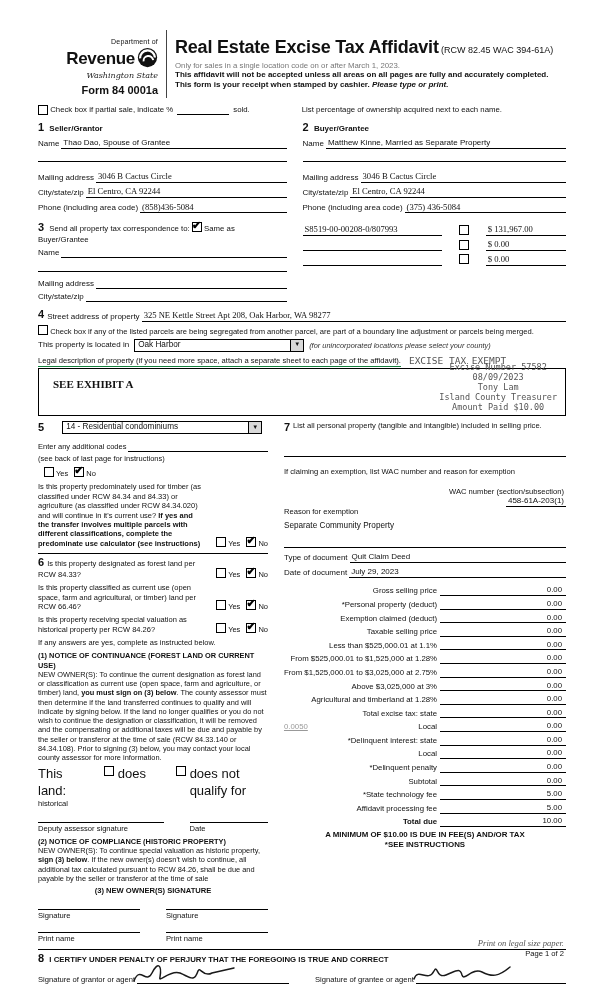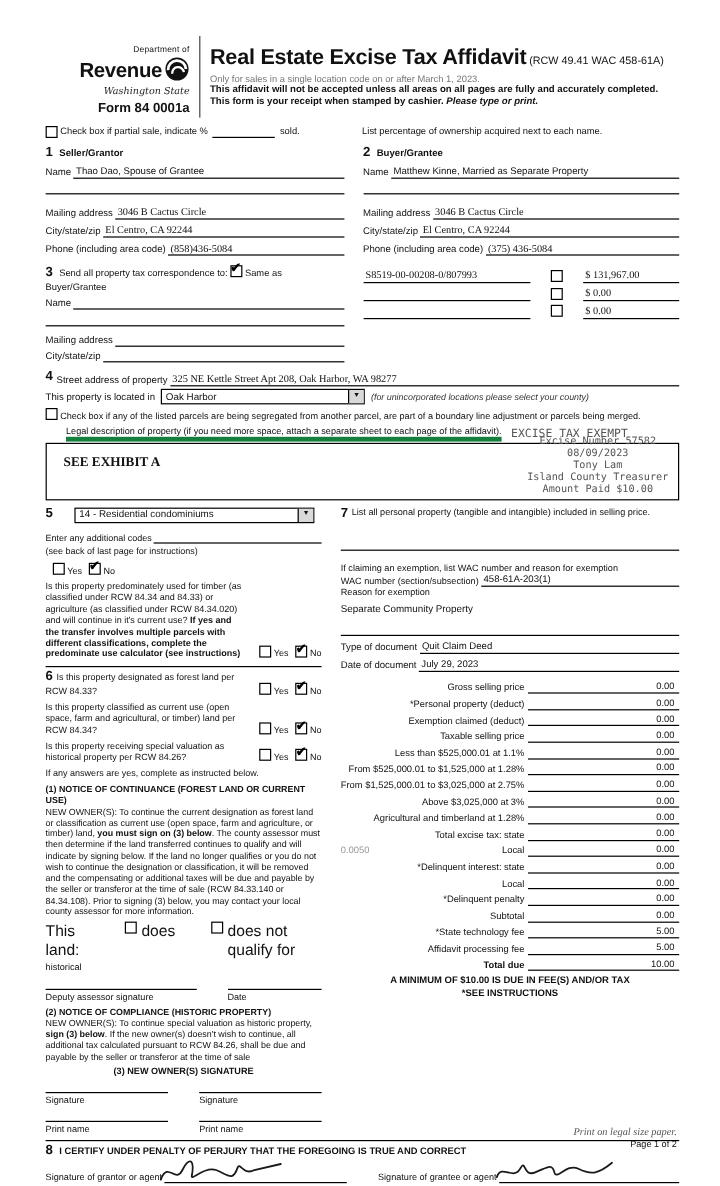--- a/index.html
+++ b/index.html
@@ -53,21 +53,21 @@
   .yesno .cb{margin:0 2px 0 6px;}
   .dropdown{display:inline-flex;border:1px solid #000;align-items:center;height:13px;box-sizing:border-box;}
   .dropdown .dval{flex:1;padding:0 3px;font-size:8.2px;}
   .dd-btn{width:12px;align-self:stretch;border-left:1px solid #000;background:#d9d9d9;
           display:flex;align-items:center;justify-content:center;font-size:6px;flex:none;}
   .hrule{border-top:1px solid #000;margin:5px 0 2px 0;}
   .notice{font-size:7.4px;margin-top:4px;}
   .fee-row{display:flex;align-items:flex-end;margin-top:1px;height:12.6px;font-size:7.8px;}
   .fee-label{white-space:nowrap;margin-left:auto;}
   .fee-line{border-bottom:1px solid #000;width:118px;flex:none;text-align:right;padding:0 4px;margin-left:3px;}
-  .rate{color:#999;margin-right:30px;}
+  .rate{color:#999;margin-right:30px;text-decoration:underline;}
   .exhd{text-align:center;font-weight:bold;font-size:7.8px;margin:2px 30px 1px 0;}
   .minnote{text-align:center;font-weight:bold;font-size:7.9px;margin-top:3px;line-height:1.3;}
   
   .sigpair{display:grid;grid-template-columns:1.6fr 1fr;column-gap:26px;margin-top:14px;}
   .sigcell .line{border-top:1px solid #000;}
   .sigcell .cap{font-size:7.6px;margin-top:1px;}
   .newsig{display:grid;grid-template-columns:1fr 1fr;column-gap:26px;margin-top:13px;}
   
   .sec8{border-top:1.2px solid #000;margin-top:5px;padding-top:2px;}
   .s8grid{display:grid;grid-template-columns:1fr 1fr;column-gap:26px;margin-top:1px;}
@@ -92,21 +92,21 @@
               <path d="M3.5,13 a8.5,8.5 0 0 1 17,-1" fill="none" stroke="#fff" stroke-width="2.6"></path>
               <path d="M7.5,16.5 a5.5,5.5 0 0 1 11,-1.5" fill="none" stroke="#fff" stroke-width="2.2"></path>
             </svg></span>
       </div>
       <div class="wa-state">Washington State</div>
       <div class="form-no">Form 84 0001a</div>
     </div>
     <div class="hdr-div"></div>
     <div class="title-block">
       <div><span class="big-title">Real Estate Excise Tax Affidavit</span>
-        <span class="title-ref">(RCW 49.41 WAC 458-61A)</span></div>
+        <span class="title-ref">(RCW 82.45 WAC 394-61A)</span></div>
       <div class="gray-note">Only for sales in a single location code on or after March 1, 2023.</div>
       <div class="bold-note">This affidavit will not be accepted unless all areas on all pages are fully and accurately completed.</div>
       <div class="bold-note"><span>This form is your receipt when stamped by cashier.</span>
         <span class="it">Please type or print.</span></div>
     </div>
   </div>
 
   <div class="partial">
     <span class="cb"></span>&nbsp;
     <span>Check box if partial sale, indicate %</span>
@@ -204,32 +204,32 @@
       </div>
     </div>
   </div>
 
   <div style="margin-top:6px;">
     <div class="frow" style="margin-top:0;">
         <span class="num">4</span>
       <span class="lbl">Street address of property</span>
       <span class="u serif">325 NE Kettle Street Apt 208, Oak Harbor, WA  98277</span>
       </div>
+    <div style="margin-top:3px;font-size:7.6px;"><span class="cb"></span>
+      <span>Check box if any of the listed parcels are being segregated from another parcel, are part of a boundary line adjustment or parcels being merged.</span></div>
     <div style="display:flex;align-items:center;margin-top:2px;">
       <span>This property is located in</span>
       <span class="dropdown" style="width:170px;margin:0 5px;">
         <span class="dval">Oak Harbor</span>
         <span class="dd-btn">▼</span>
       </span>
       <span class="it" style="font-size:7.4px;color:#333;">(for unincorporated locations please select your county)</span>
     </div>
-    <div style="margin-top:3px;font-size:7.6px;"><span class="cb"></span>
-      <span>Check box if any of the listed parcels are being segregated from another parcel, are part of a boundary line adjustment or parcels being merged.</span></div>
     <div style="display:flex;align-items:flex-end;margin-top:3px;">
-      <span style="font-size:7.6px;border-bottom:4px solid #15803d;margin-left:17px;">Legal description of property (if you need more space, attach a separate sheet to each page of the affidavit).</span>
+      <span style="font-size:7.6px;border-bottom:1px solid #15803d;">Legal description of property (if you need more space, attach a separate sheet to each page of the affidavit).</span>
       <span class="stamp" style="font-size:9.5px;margin-left:8px;white-space:nowrap;">EXCISE TAX EXEMPT</span>
     </div>
     <div class="legalbox">
       <div class="exhibit">SEE EXHIBIT A</div>
       <div class="stampblock stamp">
         <div>Excise Number 57582</div>
         <div>08/09/2023</div>
         <div>Tony Lam</div>
         <div>Island County Treasurer</div>
         <div>Amount Paid $10.00</div>
@@ -261,21 +261,21 @@
         <span class="yesno"><span class="cb"></span><span>Yes</span><span class="cb ck"></span><span>No</span></span>
       </div>
 
       <div class="hrule"></div>
 
       <div class="q" style="margin-top:1px;">
         <span class="qt"><span class="num">6</span><span>Is this property designated as forest land per RCW 84.33?</span></span>
         <span class="yesno"><span class="cb"></span><span>Yes</span><span class="cb ck"></span><span>No</span></span>
       </div>
       <div class="q">
-        <span class="qt">Is this property classified as current use (open space, farm and agricultural, or timber) land per RCW 84.34?</span>
+        <span class="qt">Is this property classified as current use (open space, farm and agricultural, or timber) land per RCW 66.46?</span>
         <span class="yesno"><span class="cb"></span><span>Yes</span><span class="cb ck"></span><span>No</span></span>
       </div>
       <div class="q">
         <span class="qt">Is this property receiving special valuation as historical property per RCW 84.26?</span>
         <span class="yesno"><span class="cb"></span><span>Yes</span><span class="cb ck"></span><span>No</span></span>
       </div>
 
       <div style="font-size:7.5px;margin-top:4px;">If any answers are yes, complete as instructed below.</div>
       <div class="notice">
         <div class="b">(1) NOTICE OF CONTINUANCE (FOREST LAND OR CURRENT USE)</div>
@@ -330,21 +330,21 @@
 
     <div>
       <div style="display:flex;">
         <span class="num">7</span>
         <span style="font-size:7.6px;">List all personal property (tangible and intangible) included in selling price.</span>
       </div>
       <div class="frow" style="margin-top:22px;">
           <span class="u"></span>
         </div>
       <div style="font-size:7.6px;margin-top:10px;">If claiming an exemption, list WAC number and reason for exemption</div>
-      <div class="frow" style="margin-top:0;">
+      <div class="frow" style="margin-top:10px;flex-direction:column;">
           <span class="lbl" style="font-size:7.6px;">WAC number (section/subsection)</span>
         <span class="u">458-61A-203(1)</span>
         </div>
       <div style="font-size:7.6px;">Reason for exemption</div>
       <div style="font-size:8.2px;margin-top:4px;">Separate Community Property</div>
       <div class="frow" style="margin-top:16px;">
           <span class="u"></span>
         </div>
 
       <div class="frow" style="margin-top:4px;">

